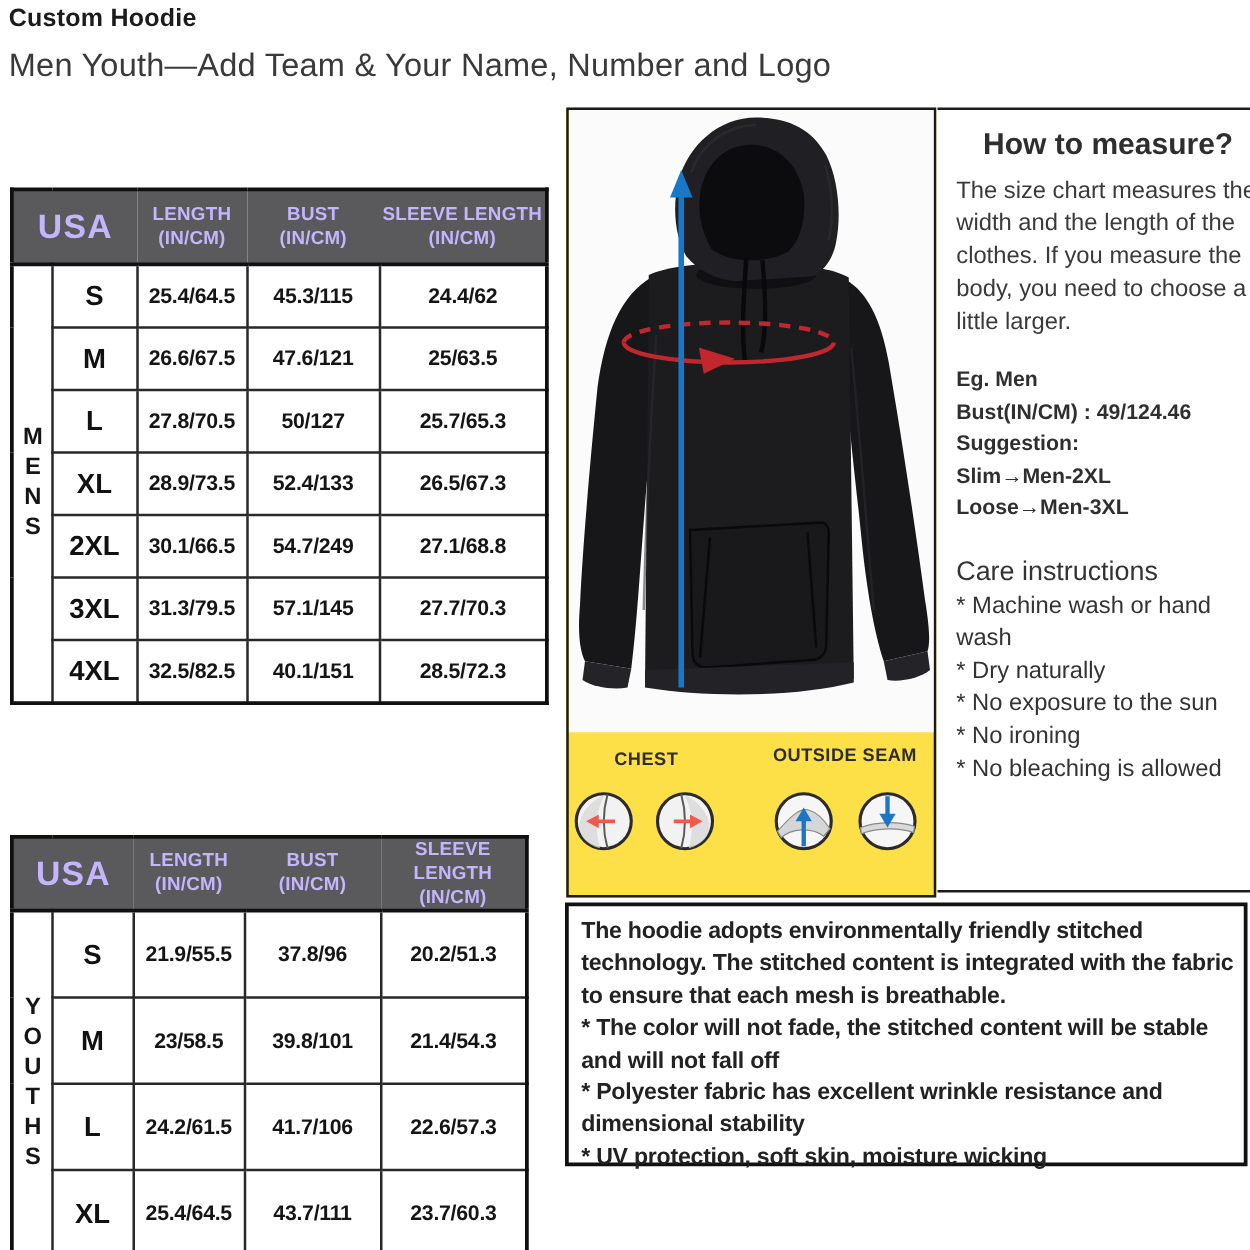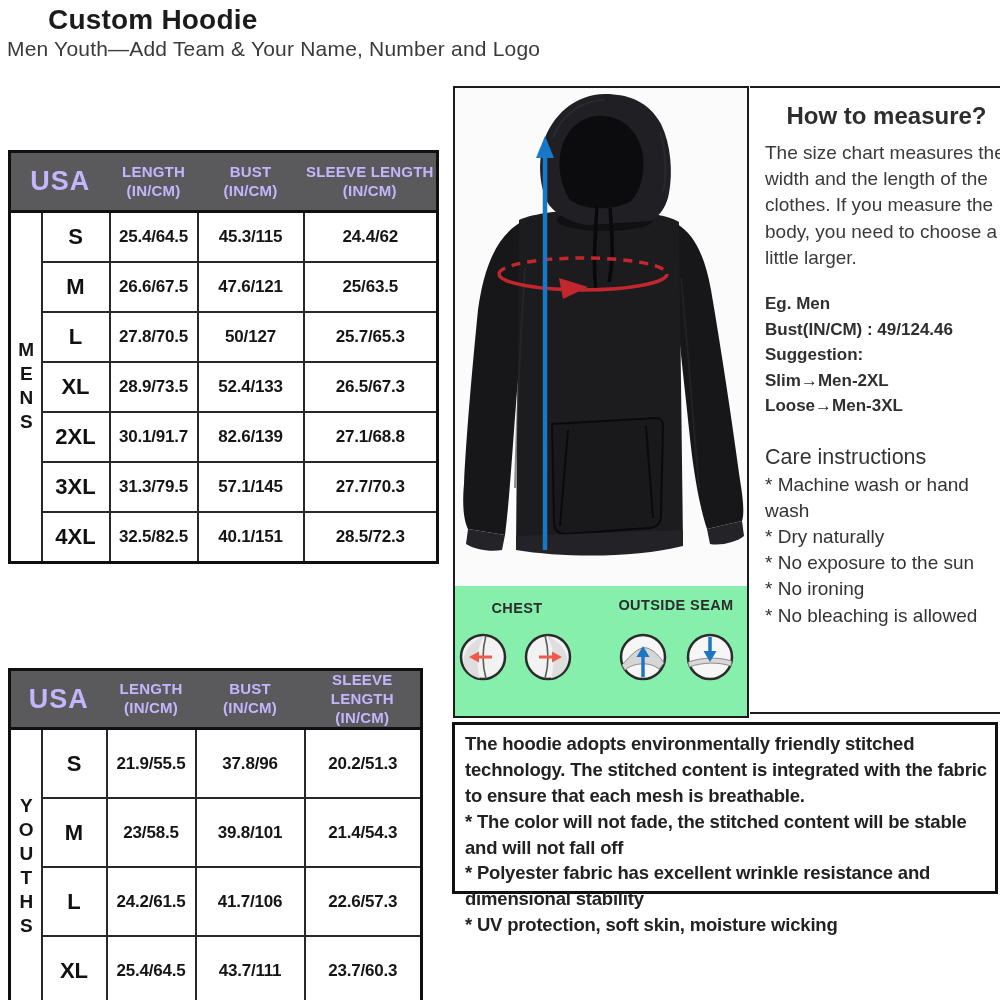--- a/index.html
+++ b/index.html
@@ -2,22 +2,22 @@
 <html><head>
 <meta charset="utf-8">
 <style>
   html,body{margin:0;padding:0;}
   body{
     width:1000px;height:1000px;position:relative;background:#ffffff;
     font-family:"Liberation Sans", sans-serif;color:#1c1c1c;overflow:hidden;
     -webkit-font-smoothing:antialiased;
   }
   
-  .page-title{position:absolute;left:7px;top:4px;font-size:28px;font-weight:700;color:#1b1b1b;letter-spacing:.2px;margin-left:41px;}
-  .page-subtitle{position:absolute;left:7px;top:37px;font-size:21px;font-weight:400;color:#3a3a3a;letter-spacing:.2px;}
+  .page-title{position:absolute;left:7px;top:4px;font-size:20px;font-weight:700;color:#1b1b1b;letter-spacing:.2px;}
+  .page-subtitle{position:absolute;left:7px;top:37px;font-size:26px;font-weight:400;color:#3a3a3a;letter-spacing:.2px;}
 
   
   table.size{border-collapse:collapse;table-layout:fixed;position:absolute;background:#fff;
     border:3px solid #101010;}
   table.size td, table.size th{border:2px solid #282828;padding:0;text-align:center;vertical-align:middle;}
   table.size thead th{background:#5a5a5c;color:#c4b5fd;border-left:none;border-right:none;border-top:none;border-bottom:3px solid #101010;}
   th.usa{font-size:27px;font-weight:700;letter-spacing:1px;}
   .colhead{font-size:15px;font-weight:700;line-height:1.25;letter-spacing:.2px;}
   .colhead span{display:block;}
   td.vlabel{writing-mode:vertical-lr;text-orientation:upright;font-size:19px;font-weight:700;
@@ -26,21 +26,21 @@
   td.val{font-size:17px;font-weight:700;color:#151515;letter-spacing:-0.2px;}
   #mens-table{left:8px;top:150px;width:428px;}
   #mens-table thead th{height:57px;}
   #mens-table tbody td{height:48px;}
   #youths-table{left:8px;top:668px;width:412px;}
   #youths-table thead th{height:54px;}
   #youths-table tbody td{height:67px;}
 
   
   .hoodie-panel{position:absolute;left:453px;top:86px;width:292px;height:628px;
-    border:2.5px solid #1b1b1b;background:#86efac;}
+    border:2.5px solid #1b1b1b;background:#fde047;}
   .hoodie-svg{position:absolute;left:0;top:0;}
   .measure-label{position:absolute;font-size:14.5px;font-weight:700;color:#2d2d2d;letter-spacing:.4px;text-align:center;}
   #chest-label{left:10px;top:512px;width:104px;}
   #seam-label{left:150px;top:509px;width:142px;}
   .m-icon{position:absolute;top:544px;}
   #icon-chest-left{left:3px;}
   #icon-chest-right{left:68px;}
   #icon-seam-up{left:163px;}
   #icon-seam-down{left:230px;}
 
@@ -49,21 +49,21 @@
     border-top:2.5px solid #1b1b1b;border-bottom:2.5px solid #1b1b1b;background:#fff;
     box-sizing:border-box;padding:12px 8px 0 15px;}
   .htm-heading{font-size:24px;font-weight:700;color:#2e2e2e;text-align:center;margin:2px 10px 10px 0;}
   .htm-body{font-size:19px;line-height:1.38;color:#3a3a3a;font-weight:400;margin:0;}
   .example-block{margin-top:20px;font-size:17px;font-weight:700;color:#2f2f2f;line-height:1.5;}
   .care-heading{font-size:21.5px;color:#333;font-weight:400;margin-top:26px;margin-bottom:2px;}
   .care-list{font-size:19px;color:#333;font-weight:400;line-height:1.38;}
   .care-list div{margin:0;}
 
   
-  .desc-panel{position:absolute;left:452px;top:722px;width:546px;height:172px;
+  .desc-panel{position:absolute;left:452px;top:722px;width:546px;height:211px;
     border:3px solid #111;background:#fff;box-sizing:border-box;padding:6px 8px 0 10px;}
   .desc-panel p{margin:0;font-size:18.5px;font-weight:700;color:#222;line-height:1.4;letter-spacing:-0.2px;}
 </style>
 </head>
 <body>
 
 <div class="page-title">Custom Hoodie</div>
 <div class="page-subtitle">Men  Youth—Add Team &amp; Your Name, Number and Logo</div>
 
 <table class="size" id="mens-table">
@@ -112,22 +112,22 @@
       <td class="val">25.7/65.3</td>
     </tr>
     <tr>
       <td class="size-cell">XL</td>
       <td class="val">28.9/73.5</td>
       <td class="val">52.4/133</td>
       <td class="val">26.5/67.3</td>
     </tr>
     <tr>
       <td class="size-cell">2XL</td>
-      <td class="val">30.1/91.7</td>
-      <td class="val">82.6/139</td>
+      <td class="val">30.1/66.5</td>
+      <td class="val">54.7/249</td>
       <td class="val">27.1/68.8</td>
     </tr>
     <tr>
       <td class="size-cell">3XL</td>
       <td class="val">31.3/79.5</td>
       <td class="val">57.1/145</td>
       <td class="val">27.7/70.3</td>
     </tr>
     <tr>
       <td class="size-cell">4XL</td>

